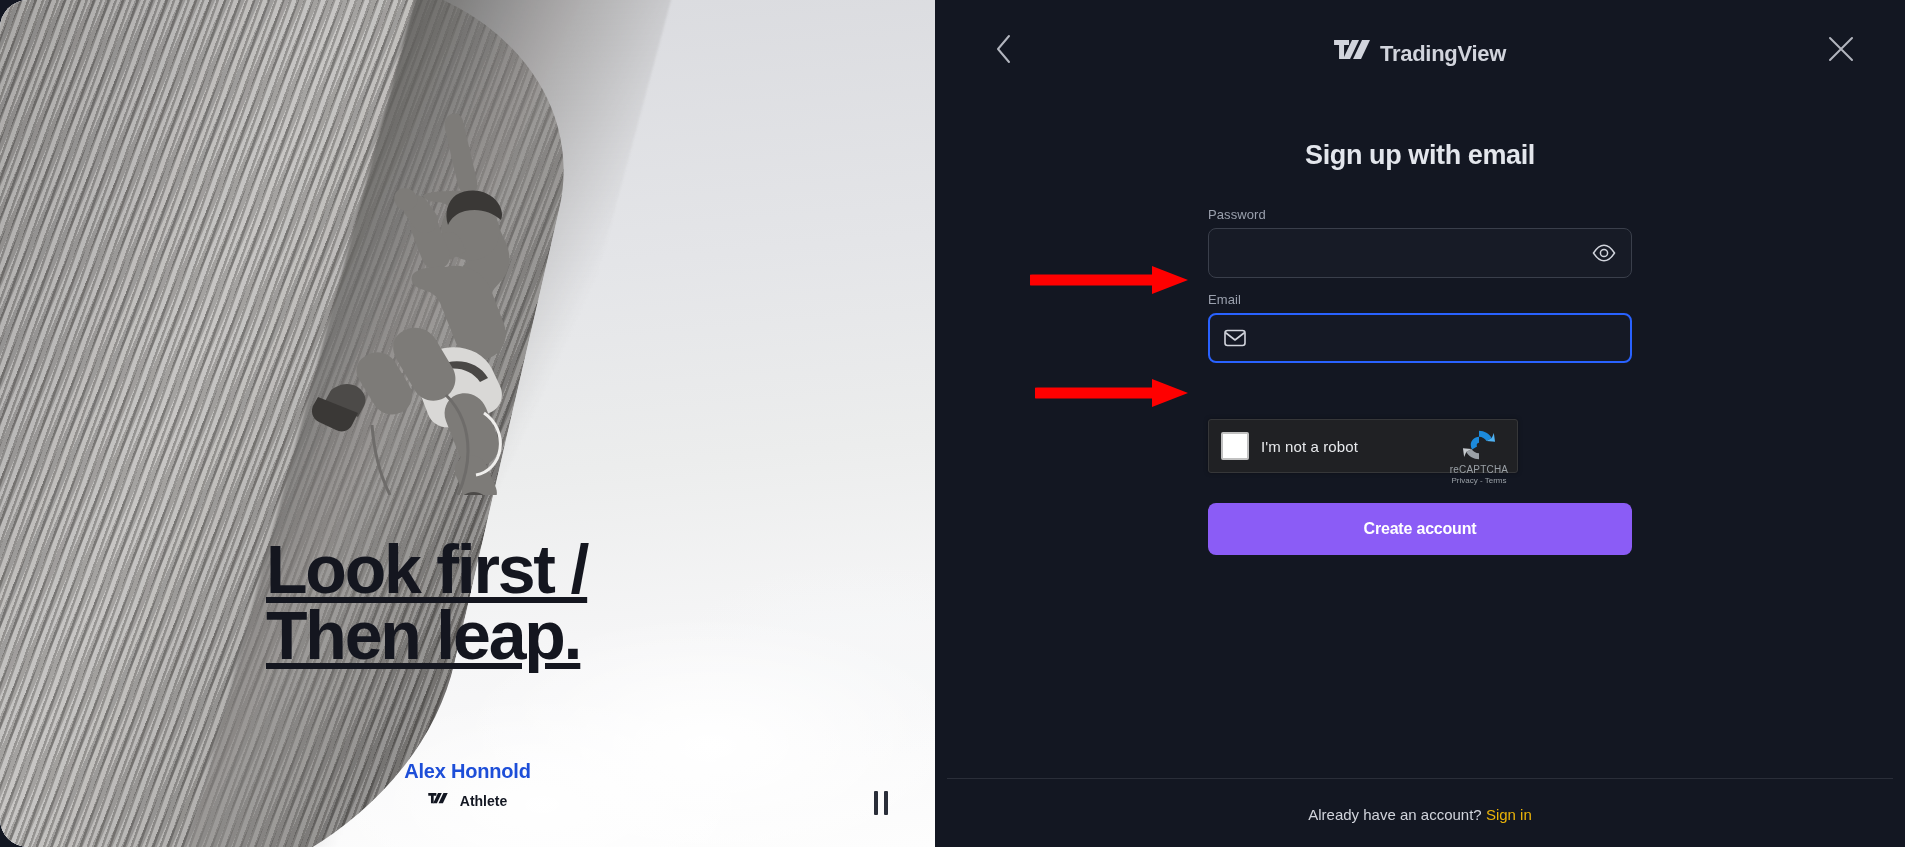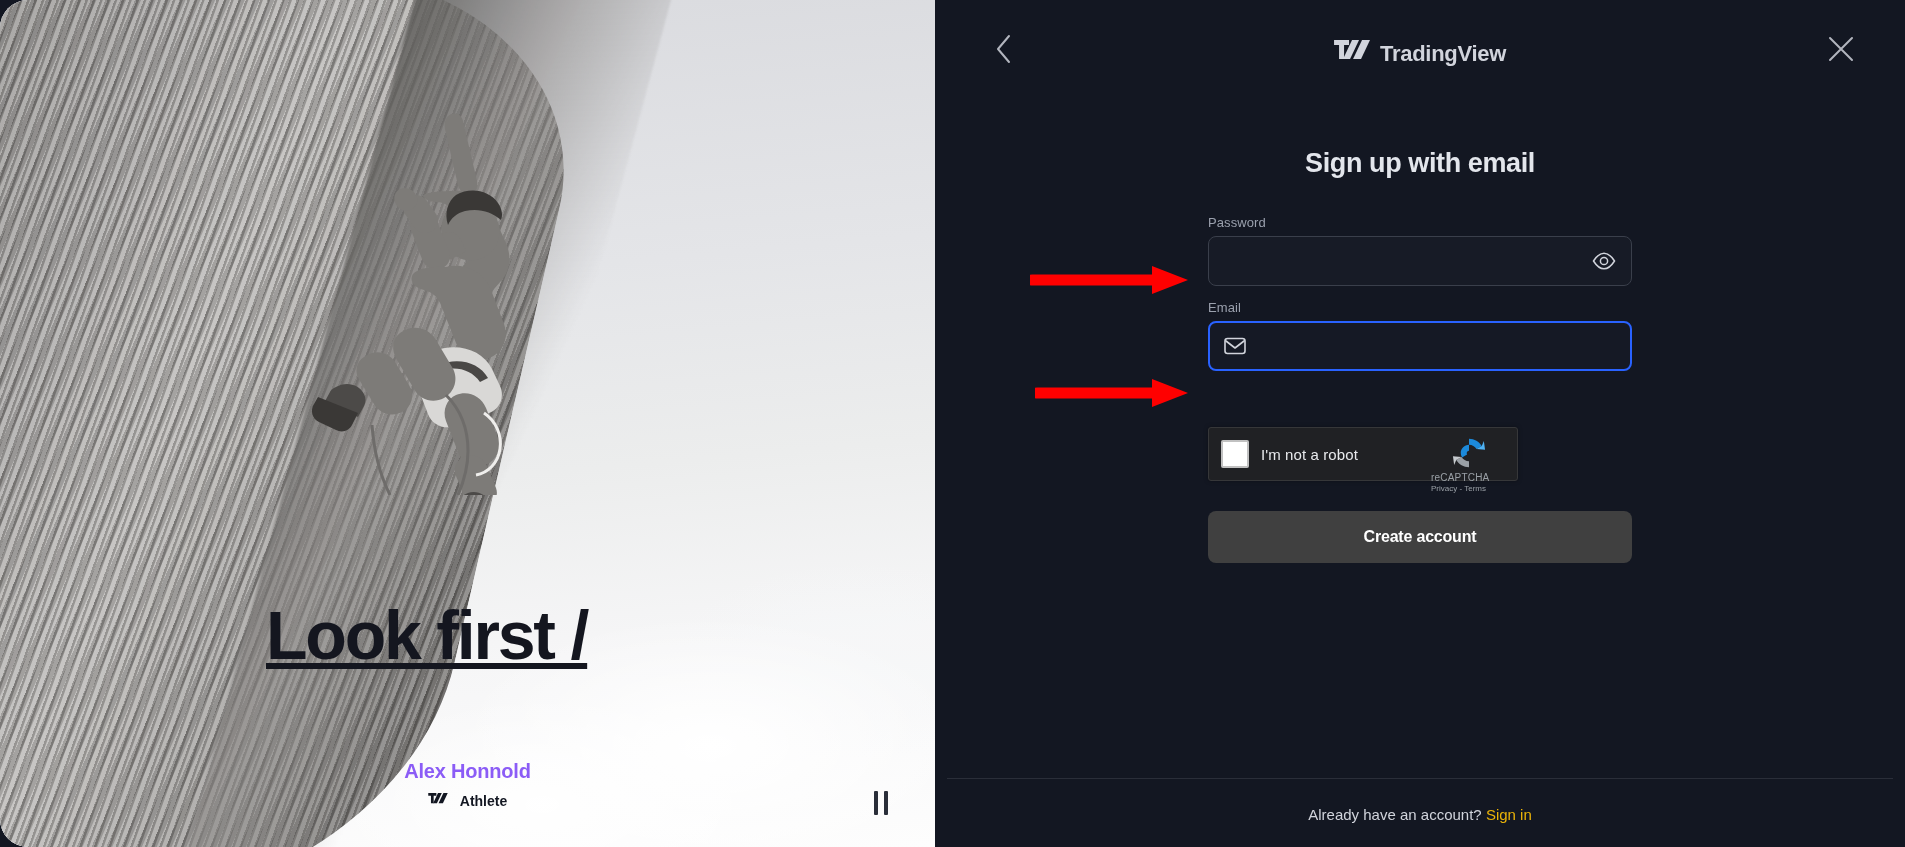--- a/index.html
+++ b/index.html
@@ -55,21 +55,21 @@
   .headline {
     position:absolute; left:266px; bottom:178px;
     font-size:68px; line-height:.98; font-weight:700;
     letter-spacing:-2.2px; color:#14161f; text-align:left;
     font-family:"Liberation Sans", sans-serif;
     text-decoration:underline;
   }
   .headline .l2 { display:block; }
   .author {
     position:absolute; left:0; right:0; bottom:64px;
-    text-align:center; font-size:20px; font-weight:700; color:#8b5cf6; letter-spacing:-.2px;
+    text-align:center; font-size:20px; font-weight:700; color:#1d4ed8; letter-spacing:-.2px;
   }
   .author-role {
     position:absolute; left:0; right:0; bottom:38px;
     display:flex; align-items:center; justify-content:center; gap:12px;
     font-size:14px; font-weight:700; color:#131722;
   }
   .tv-mark-dark { display:block; }
   .pause-btn {
     position:absolute; right:40px; bottom:30px;
     width:28px; height:28px; display:flex; gap:6px; align-items:center; justify-content:center;
@@ -91,21 +91,20 @@
   .brand {
     position:absolute; top:40px; left:50%; transform:translateX(-50%);
     display:flex; align-items:center; gap:10px;
   }
   .brand-name { font-size:22px; font-weight:700; color:#d1d4dc; letter-spacing:-.3px;text-align:right; }
 
   .form-wrap { position:absolute; left:50%; transform:translateX(-50%); top:140px; width:424px; }
   .form-title {
     text-align:center; font-size:27px; font-weight:700; color:#e3e6ec; letter-spacing:-.4px;
     margin-bottom:36px;
-    margin-top:8px;
   }
   .field { margin-bottom:14px; }
   .field-label { font-size:13px; color:#9aa0ad; margin-bottom:6px; letter-spacing:.1px; }
   .input-box {
     position:relative; height:50px; border-radius:8px;
     border:1px solid #3a3f4b; background:#171b26;
     display:flex; align-items:center; padding:0 14px;
   }
   .input-box.focused { border:2px solid #2962ff; background:#151925; padding:0 13px; }
   .input-icon { width:24px; height:24px; display:flex; align-items:center; justify-content:center; flex:0 0 24px; }
@@ -123,28 +122,28 @@
     width:310px; height:54px;
     background:#202124; border:1px solid #363739; border-radius:3px;
     display:flex; align-items:center; position:relative;
     box-shadow:0 0 4px rgba(0,0,0,.35);
   }
   .cap-check {
     width:28px; height:28px; background:#fff; border:2px solid #c1c1c1; border-radius:2px;
     margin-left:12px; flex:0 0 28px; cursor:pointer;
   }
   .cap-label { color:#e8eaed; font-size:15px; margin-left:12px; letter-spacing:.1px; }
-  .cap-brand { position:absolute; right:10px; top:7px; width:76px; text-align:left; }
+  .cap-brand { position:absolute; right:0; top:7px; width:76px; text-align:center; }
   .cap-logo { width:36px; height:36px; margin:0 auto; }
   .cap-name { font-size:10px; color:#9aa0a6; letter-spacing:.2px; margin-top:1px; }
   .cap-legal { font-size:8px; color:#9aa0a6; margin-top:1px; }
 
   .submit {
     margin-top:30px; width:100%; height:52px; border:0; border-radius:8px;
-    background:#404040; color:#fff; font-size:16px; font-weight:700;
+    background:#8b5cf6; color:#fff; font-size:16px; font-weight:700;
     font-family:"Liberation Sans", sans-serif; cursor:pointer; letter-spacing:-.2px;
   }
 
   .auth-divider { position:absolute; left:12px; right:12px; bottom:68px; height:1px; background:#2a2e39; }
   .auth-footer {
     position:absolute; left:0; right:0; bottom:24px; text-align:center;
     font-size:15px; color:#d1d4dc;
   }
   .auth-footer a { color:#eab308; text-decoration:none; cursor:pointer; }
 
@@ -205,20 +204,21 @@
           </g>
           <g fill="none" stroke="#efeeec" stroke-width="3">
             <path d="M234 318 c12,8 18,22 16,36 -2,14 -12,24 -24,26"></path>
           </g>
         </svg>
       </div>
     </div>
 
     <div class="headline">
       <span>Look first /</span>
+      <span class="l2">Then leap.</span>
     </div>
 
     <div class="author">Alex Honnold</div>
     <div class="author-role">
       <span class="tv-mark-dark">
         <svg width="20" height="13" viewBox="0 0 36 24" xmlns="http://www.w3.org/2000/svg">
           <path fill="#131722" d="M0 0h15v5H10v14H5V5H0z"></path>
           <path fill="#131722" d="M18 0h7l-9 19h-7z"></path>
           <path fill="#131722" d="M28 0h8l-9 19h-8z"></path>
         </svg>

